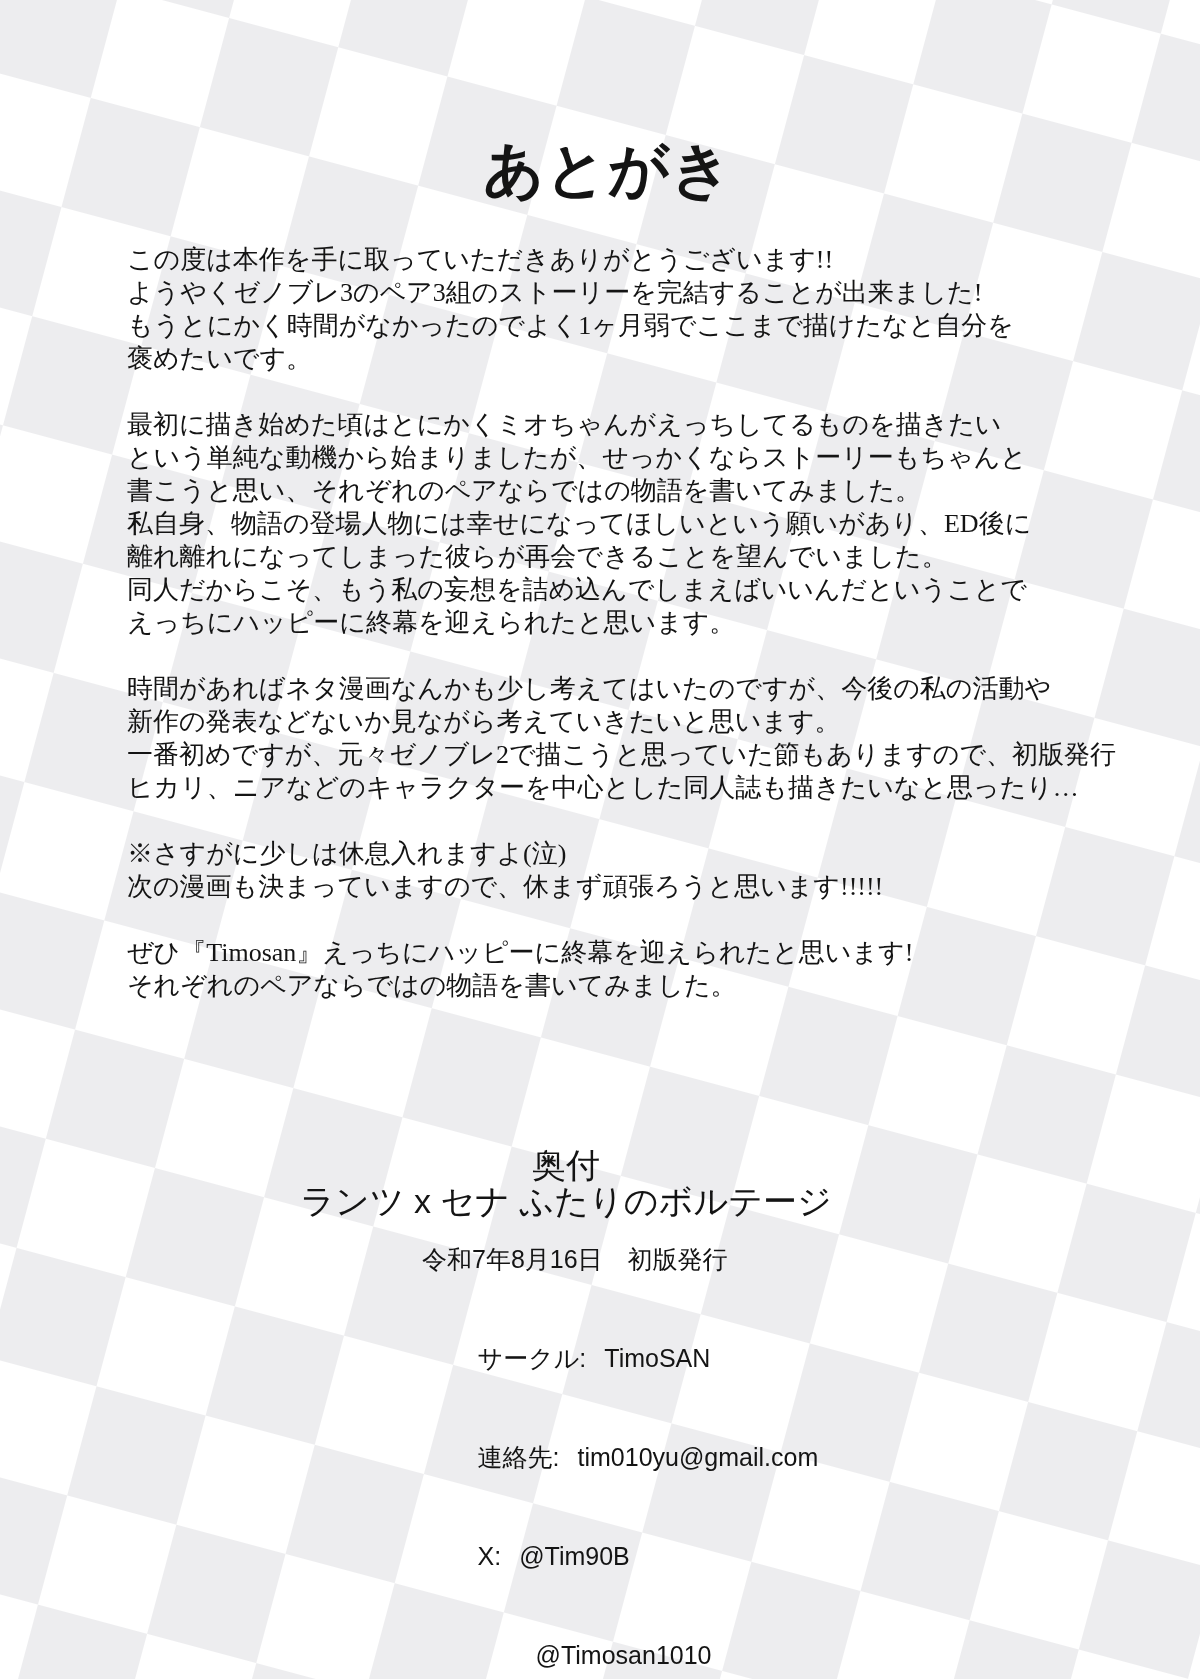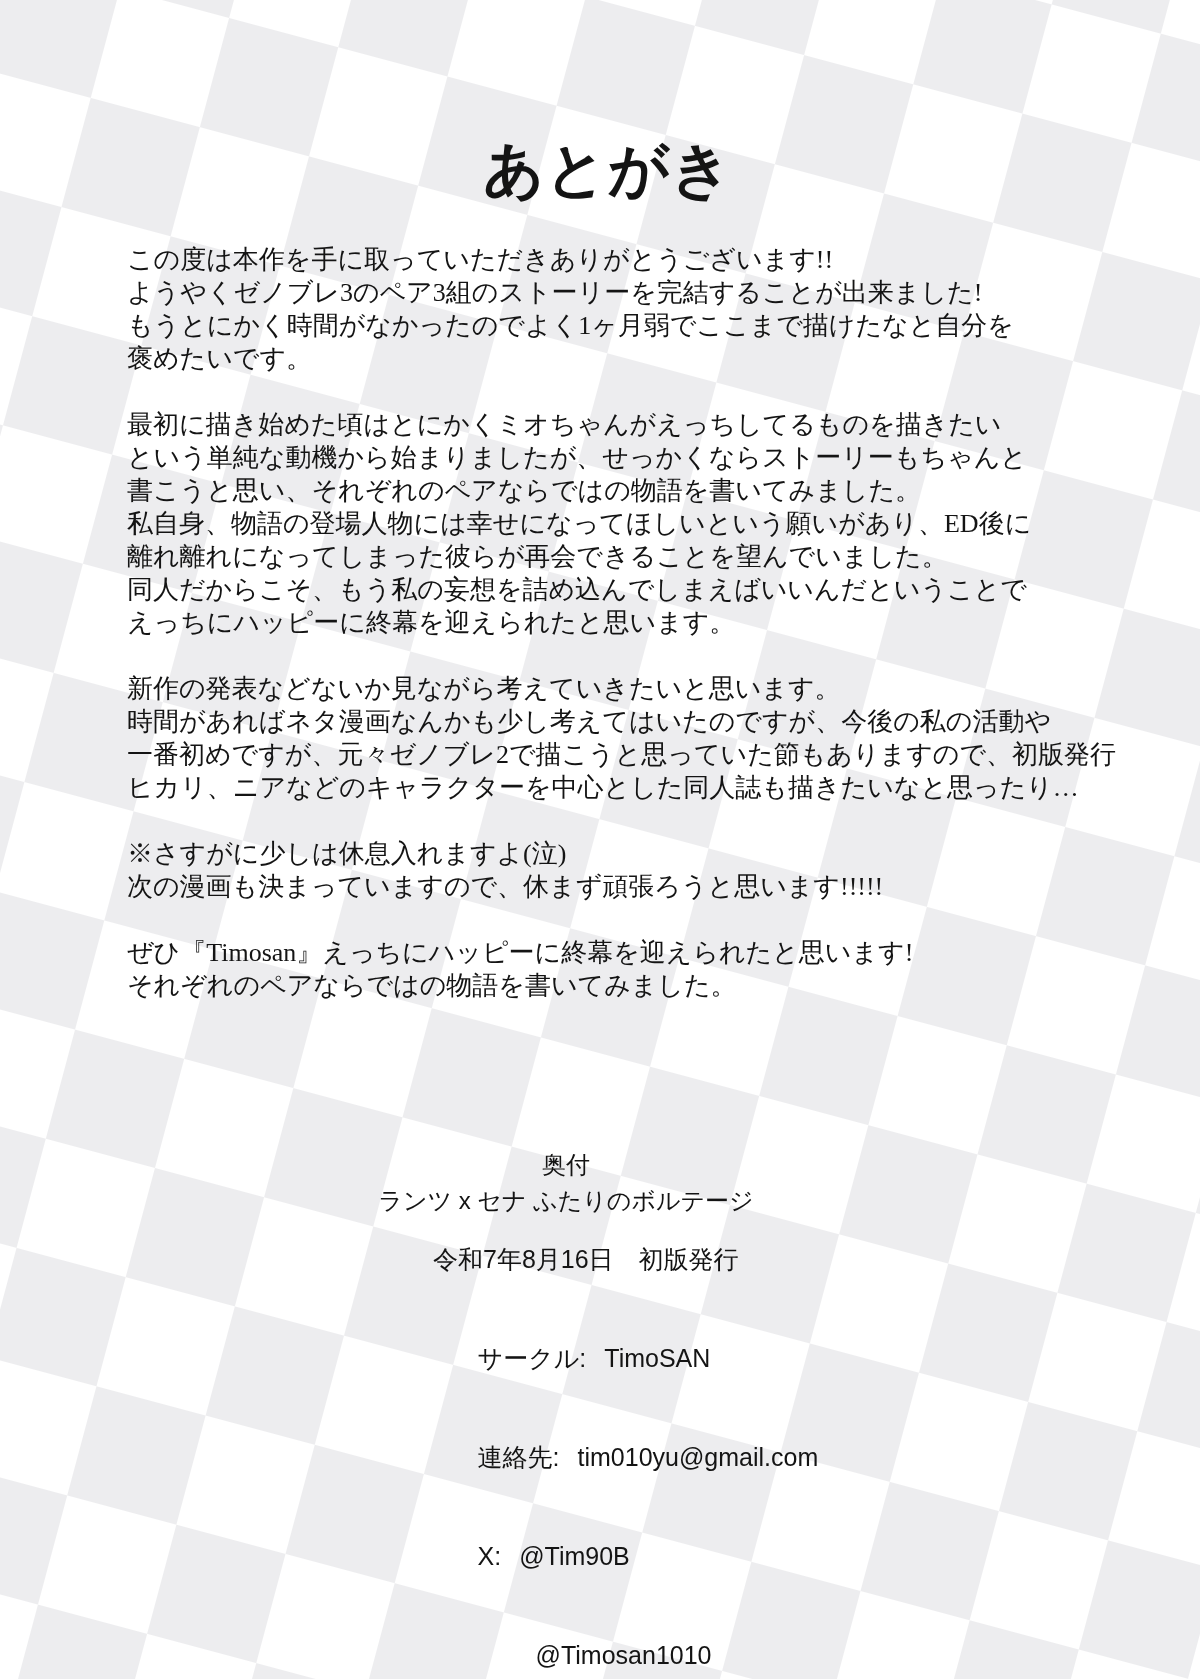--- a/index.html
+++ b/index.html
@@ -48,32 +48,32 @@
     margin-left:14px;
   }
   .para{margin:0 0 33px 0;}
   .ln{display:block; white-space:pre;}
   .colophon-header{
     position:absolute;
     top:1147px; left:0;
     width:1132px;
     text-align:center;
     font-family:"Liberation Sans", sans-serif;
-    font-size:24px;
+    font-size:34px;
     line-height:36px;
   }
   .colophon-header .ln{white-space:pre;}
   .colophon{
     position:absolute;
     left:422px; top:1243px;
     font-family:"Liberation Sans", sans-serif;
     font-size:25px;
     line-height:33px;
   }
-  .edition{margin:0 0 33px 11px; white-space:pre;}
+  .edition{margin:0 0 33px 0; white-space:pre;}
   .details{margin:0 0 25px 0;}
   .d-row{white-space:pre;}
   .d-row.indent{padding-left:58px;}
   .d-label{margin-right:18px;}
 </style>
 </head>
 <body>
 
 <div class="sheet">
   <div class="checker"></div>
@@ -90,22 +90,22 @@
     <p class="para">
       <span class="ln">最初に描き始めた頃はとにかくミオちゃんがえっちしてるものを描きたい</span>
       <span class="ln">という単純な動機から始まりましたが、せっかくならストーリーもちゃんと</span>
       <span class="ln">書こうと思い、それぞれのペアならではの物語を書いてみました。</span>
       <span class="ln">私自身、物語の登場人物には幸せになってほしいという願いがあり、ED後に</span>
       <span class="ln">離れ離れになってしまった彼らが再会できることを望んでいました。</span>
       <span class="ln">同人だからこそ、もう私の妄想を詰め込んでしまえばいいんだということで</span>
       <span class="ln">えっちにハッピーに終幕を迎えられたと思います。</span>
     </p>
     <p class="para">
+      <span class="ln">時間があればネタ漫画なんかも少し考えてはいたのですが、今後の私の活動や</span>
       <span class="ln">新作の発表などないか見ながら考えていきたいと思います。</span>
-      <span class="ln">時間があればネタ漫画なんかも少し考えてはいたのですが、今後の私の活動や</span>
       <span class="ln">一番初めですが、元々ゼノブレ2で描こうと思っていた節もありますので、初版発行</span>
       <span class="ln">ヒカリ、ニアなどのキャラクターを中心とした同人誌も描きたいなと思ったり…</span>
     </p>
     <p class="para">
       <span class="ln">※さすがに少しは休息入れますよ(泣)</span>
       <span class="ln">次の漫画も決まっていますので、休まず頑張ろうと思います!!!!!</span>
     </p>
     <p class="para">
       <span class="ln">ぜひ『Timosan』えっちにハッピーに終幕を迎えられたと思います!</span>
       <span class="ln">それぞれのペアならではの物語を書いてみました。</span>

